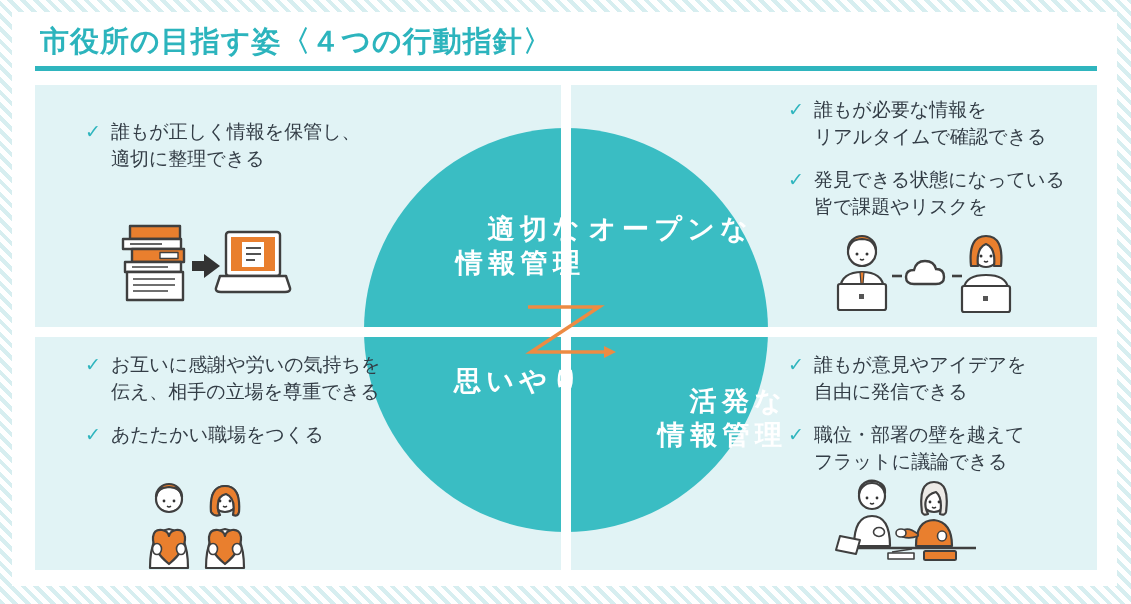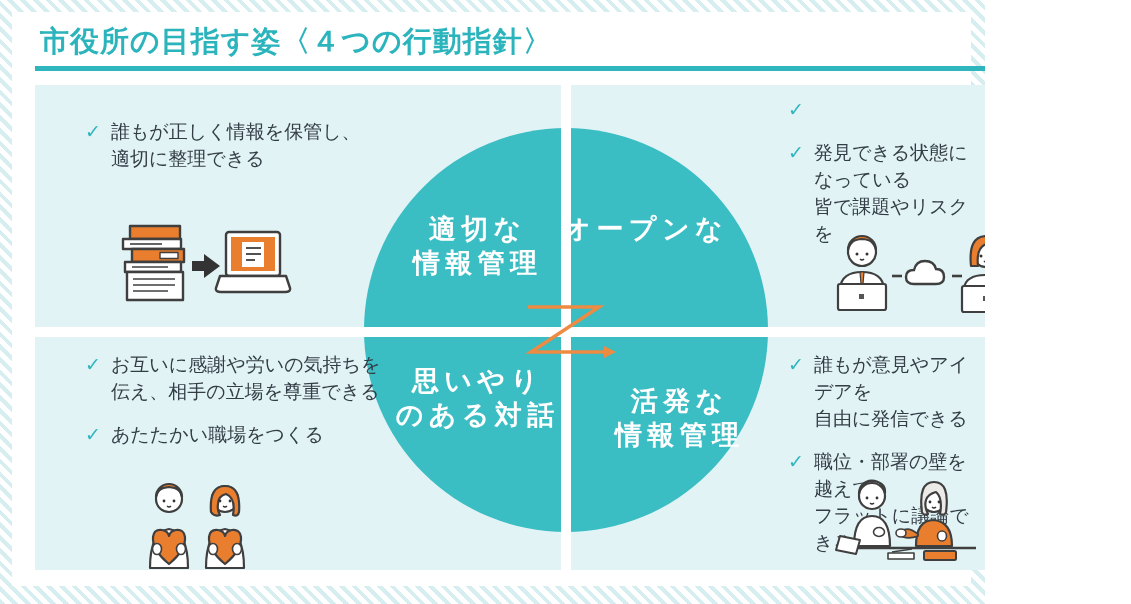--- a/index.html
+++ b/index.html
@@ -1,18 +1,18 @@
 <!DOCTYPE html>
 <html><head>
 <meta charset="utf-8">
 <style>
   * { margin:0; padding:0; box-sizing:border-box; }
   html,body { background:#ffffff; font-family:"Liberation Sans","DejaVu Sans",sans-serif; }
   .canvas{
-    position:relative; width:985px; height:604px; overflow:hidden;
+    position:relative; width:1131px; height:604px; overflow:hidden;
     background:repeating-linear-gradient(45deg,#d7eef0 0,#d7eef0 4px,#ffffff 4px,#ffffff 9px);
   }
   .inner{ position:absolute; top:12px; left:12px; right:14px; bottom:18px; background:#ffffff; }
   .title{
     position:absolute; left:40px; top:22px; z-index:6;
     font-size:29px; font-weight:bold; color:#2cb4bd; letter-spacing:1px; white-space:nowrap;
   }
   .rule{ position:absolute; left:35px; top:66px; width:1062px; height:5px; background:#2fb5be; z-index:6; }
 
   .panel{ position:absolute; background:#e1f3f5; z-index:1; }
@@ -22,21 +22,21 @@
   .panel.br{ left:571px; top:337px; width:526px; height:233px; }
 
   .circle{ position:absolute; left:364px; top:128px; width:404px; height:404px;
            border-radius:50%; background:#3abdc3; z-index:2; }
   .bar{ position:absolute; background:#ffffff; z-index:3; }
   .bar.v{ left:561px; top:85px;  width:10px;  height:485px; }
   .bar.h{ left:35px;  top:327px; width:1062px; height:10px; }
 
   .clabel{ position:absolute; z-index:4; width:210px; text-align:center; white-space:nowrap;
            color:#ffffff; font-weight:bold; font-size:27px; line-height:34px; letter-spacing:0.2em; }
-  .clabel div{ margin-right:-0.2em; }
+  .clabel div{ margin-right:-0.2em;text-align:right; }
   .clabel.tl{ left:370px; top:212px; }
   .clabel.tr{ left:538px; top:212px; }
   .clabel.bl{ left:370px; top:364px; }
   .clabel.br{ left:572px; top:364px;margin-top:20px; }
 
   .checklist{ position:absolute; z-index:2; display:flex; flex-direction:column; gap:16px; }
   .checklist.tl{ left:85px;  top:118px; }
   .checklist.tr{ left:788px; top:96px;  }
   .checklist.bl{ left:85px;  top:351px; }
   .checklist.br{ left:788px; top:351px; }
@@ -70,21 +70,20 @@
 
   <div class="clabel tl">
     <div>適切な</div>
     <div>情報管理</div>
   </div>
   <div class="clabel tr">
     <div>オープンな</div>
   </div>
   <div class="clabel bl">
     <div>思いやり</div>
-    <div>のある対話</div>
   </div>
   <div class="clabel br">
     <div>活発な</div>
     <div>情報管理</div>
   </div>
 
   <svg class="zarrow" width="100" height="62" viewBox="0 0 100 62">
     <polyline points="8,9 79,9 11,54 84,54" fill="none" stroke="#ed8b43" stroke-width="3.5"></polyline>
     <polygon points="84,48 96,54 84,60" fill="#ed8b43"></polygon>
   </svg>
@@ -95,20 +94,24 @@
       <div>
         <div>誰もが正しく情報を保管し、</div>
         <div>適切に整理できる</div>
       </div>
     </div>
   </div>
 
   <div class="checklist tr">
     <div class="item">
       <span class="check">✓</span>
+      <div>
+        <div>誰もが必要な情報を</div>
+        <div>リアルタイムで確認できる</div>
+      </div>
     </div>
     <div class="item">
       <span class="check">✓</span>
       <div>
         <div>発見できる状態になっている</div>
         <div>皆で課題やリスクを</div>
       </div>
     </div>
   </div>
 

